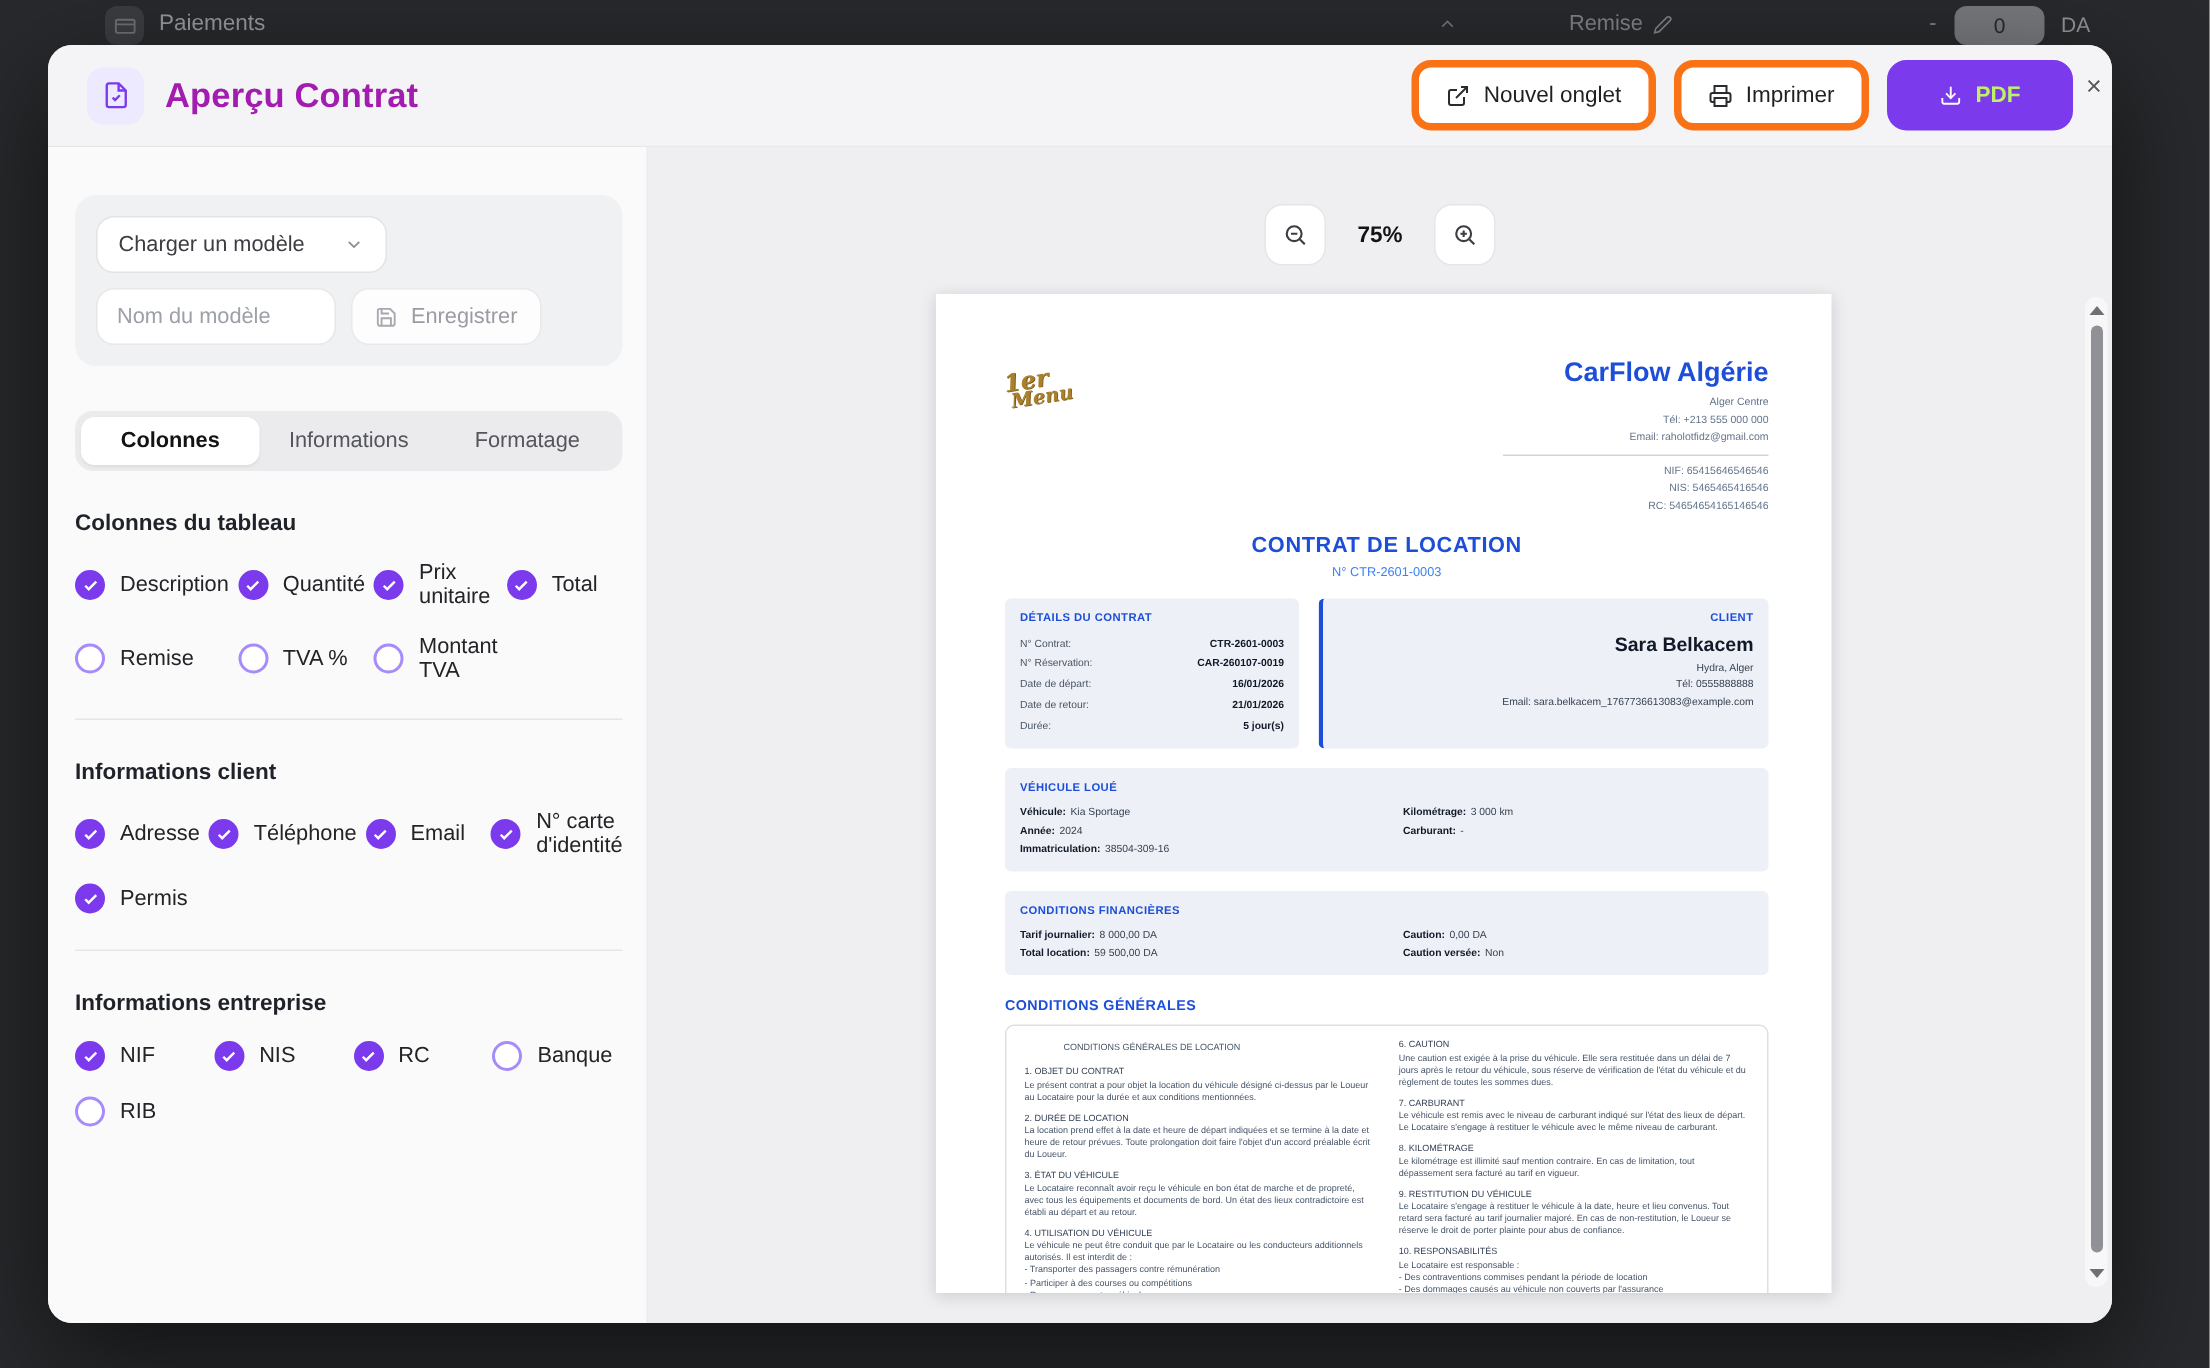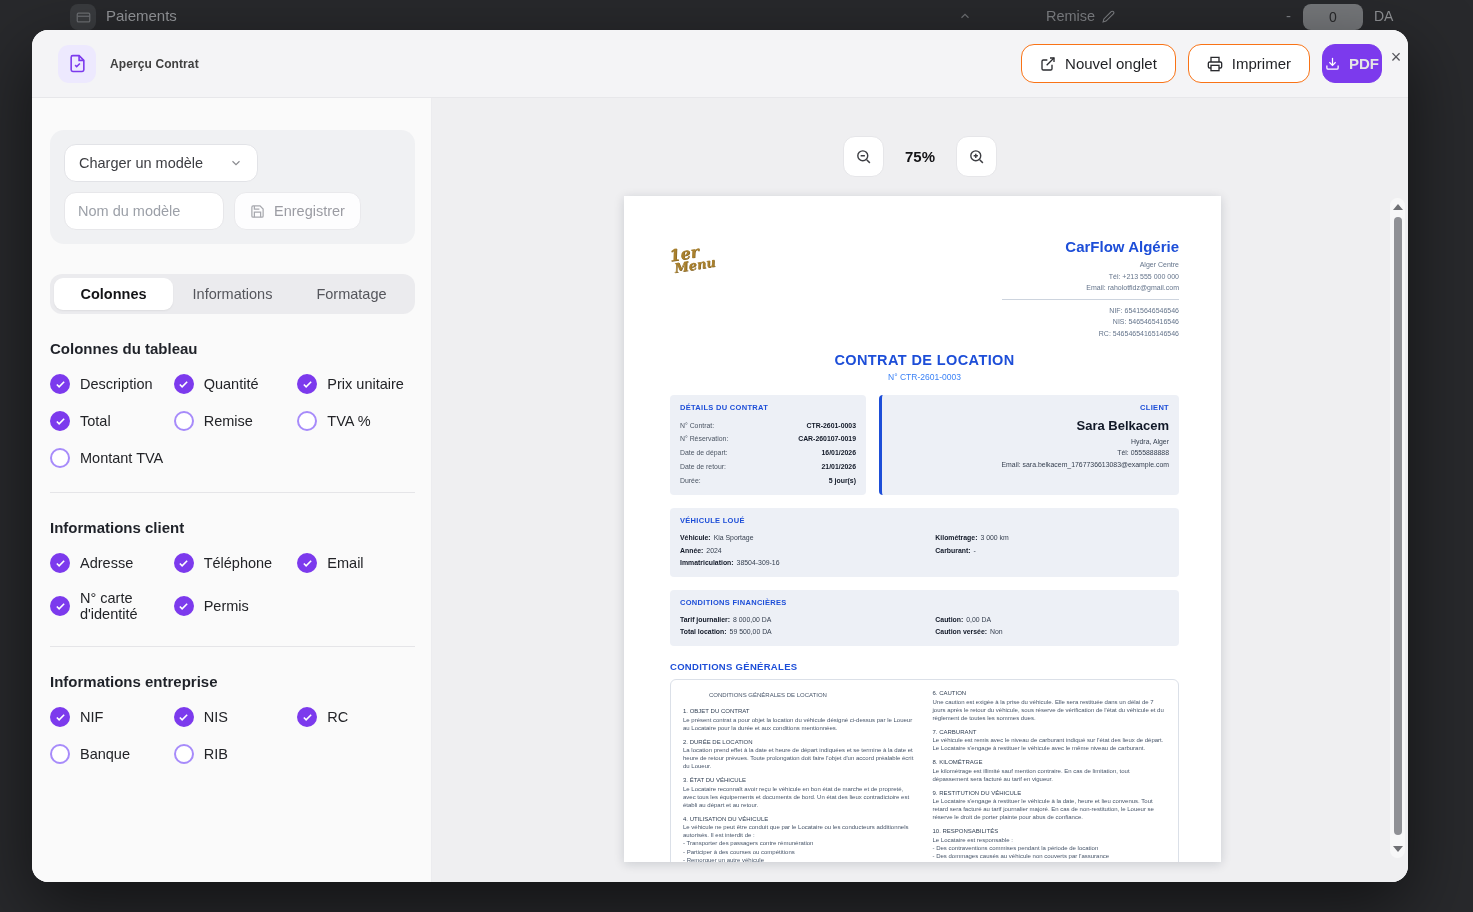--- a/index.html
+++ b/index.html
@@ -28,27 +28,27 @@
   
   .modal { position: absolute; left: 32px; top: 30px; width: 1376px; height: 852px;
     background: #fff; border-radius: 16px; box-shadow: 0 24px 70px rgba(0,0,0,.55); }
   .close-btn { position: absolute; top: 14px; right: -1px; width: 26px; height: 26px; background: none; border: none;
     font-size: 18px; line-height: 1; color: #55565c; cursor: pointer; z-index: 5; }
 
   .mheader { display: flex; align-items: center; height: 68px; padding: 0 26px;
     background: #f4f4f6; border-bottom: 1px solid #e7e7ea; border-radius: 16px 16px 0 0; }
   .hicon { width: 38px; height: 38px; border-radius: 11px; background: #ede9fe; color: #7c3aed;
     display: flex; align-items: center; justify-content: center; margin-right: 14px; }
-  .htitle { font-size: 12px; font-weight: 700; color: #404040; letter-spacing: .1px; }
+  .htitle { font-size: 23px; font-weight: 700; color: #a21caf; letter-spacing: .1px; }
   .hactions { margin-left: auto; display: flex; gap: 12px; align-items: center; }
-  .hbtn { display: flex; align-items: center; gap: 9px; background: #fff; border: 1px solid #f97316;
+  .hbtn { display: flex; align-items: center; gap: 9px; background: #fff; border: 5px solid #f97316;
     border-radius: 13px; padding: 10px 18px; font-size: 15px; font-weight: 500; color: #1f2024;
     font-family: inherit; cursor: pointer; }
   .hbtn svg { color: #2a2b2f; }
-  .hbtn.pdf { background: #7c3aed; border-color: #7c3aed; color: #e5e5e5; padding: 10px 2px; font-weight: 600; justify-content: flex-end; }
+  .hbtn.pdf { background: #7c3aed; border-color: #7c3aed; color: #bef264; padding: 10px 30px; font-weight: 600; justify-content: flex-end; }
   .hbtn.pdf svg { color: #fff; }
 
   .mbody { display: flex; height: 784px; border-radius: 0 0 16px 16px; overflow: hidden; }
 
   
   .sidebar { width: 400px; background: #fafafa; border-right: 1px solid #ececef; padding: 32px 16px 10px 18px; overflow: hidden; }
   .tcard { background: #f0f1f3; border-radius: 14px; padding: 14px; }
   .tselect { display: inline-flex; align-items: center; gap: 26px; background: #fff; border: 1px solid #e2e3e7;
     border-radius: 12px; padding: 10px 14px; font-size: 14.5px; color: #3c3d42; cursor: pointer; }
   .tselect svg { color: #8a8b90; }
@@ -58,21 +58,21 @@
   .tinput::placeholder { color: #9ca0a8; }
   .savebtn { display: flex; align-items: center; gap: 9px; background: #fdfdfe; border: 1px solid #e9e9ec;
     border-radius: 12px; padding: 10px 15px; font-size: 14.5px; color: #9b9ca3; font-family: inherit; cursor: pointer; }
   .savebtn svg { color: #a7a8ae; }
 
   .tabs { display: flex; background: #ebebee; border-radius: 12px; padding: 4px; margin-top: 30px; }
   .tab { flex: 1; text-align: center; padding: 8px 0; font-size: 14.5px; color: #55565c; border-radius: 9px; cursor: pointer; }
   .tab.checked { background: #fff; color: #131316; font-weight: 600; box-shadow: 0 1px 2px rgba(0,0,0,.06); }
 
   .stitle { margin-top: 26px; font-size: 15px; font-weight: 600; color: #1f2229; }
-  .opts { display: grid; grid-template-columns: 1fr 1fr 1fr; row-gap: 17px; column-gap: 6px; margin-top: 17px; }
+  .opts { display: grid; grid-template-columns: 1fr 1fr 1fr 1fr; row-gap: 17px; column-gap: 6px; margin-top: 17px; }
   .opt { display: flex; align-items: center; gap: 10px; font-size: 14.5px; color: #232428; cursor: pointer; }
   .cb { width: 20px; height: 20px; border-radius: 50%; border: 2px solid #a78bfa; background: #fff;
     display: flex; align-items: center; justify-content: center; flex: none; color: #fff; }
   .cb svg { display: none; }
   .cb.checked { background: #7c3aed; border-color: #7c3aed; }
   .cb.checked svg { display: block; }
   .sdiv { border: none; border-top: 1px solid #e5e5e8; margin: 24px 0 0; }
 
   
   .pane { flex: 1; position: relative; background: #efeff1; }
@@ -91,21 +91,21 @@
 
   
   .doc { position: absolute; left: 192px; top: 98px; width: 597px; height: 666px; background: #fff;
     box-shadow: 0 2px 10px rgba(15,23,42,.16); overflow: hidden; padding: 42px 42px 0 46px; }
   .dochead { display: flex; justify-content: space-between; align-items: flex-start; }
   .logo { color: #a9802d; font-family: "DejaVu Serif", serif; font-style: italic; font-weight: 700;
     transform: rotate(-9deg); line-height: .85; margin-top: 8px; text-shadow: .5px .5px 0 #7a5a1c; }
   .logo .l1 { font-size: 16px; display: block; }
   .logo .l2 { font-size: 13px; display: block; margin-left: 3px; }
   .company { width: 205px; text-align: right; }
-  .cname { font-size: 15px; font-weight: 700; color: #1d4ed8; margin-bottom: 4px; }
+  .cname { font-size: 18px; font-weight: 700; color: #1d4ed8; margin-bottom: 4px; }
   .cline { font-size: 7px; color: #64748b; line-height: 1.65; }
   .cdiv { border-top: 1px solid #cdd4de; margin: 5px 0 5px 28px; }
 
   .dtitle { text-align: center; margin-top: 13px; font-size: 14.5px; font-weight: 700; color: #1d4ed8; letter-spacing: .4px; }
   .dnum { text-align: center; margin-top: 4px; font-size: 8.5px; color: #3b82f6; }
 
   .boxrow { display: flex; gap: 13px; margin-top: 13px; }
   .box { background: #edf0f6; border-radius: 4px; padding: 8px 10px; }
   .box.details { width: 196px; flex: none; }
   .box.client { flex: 1; border-left: 3px solid #1d4ed8; text-align: right; }

